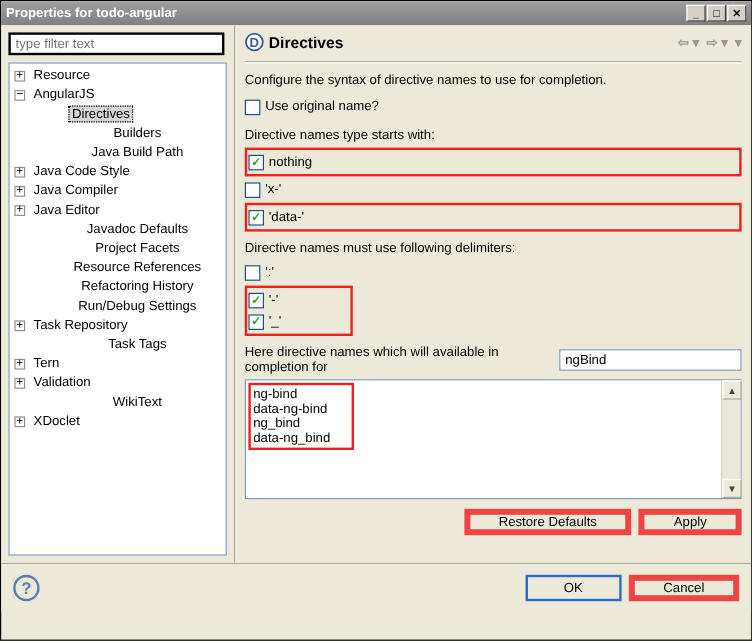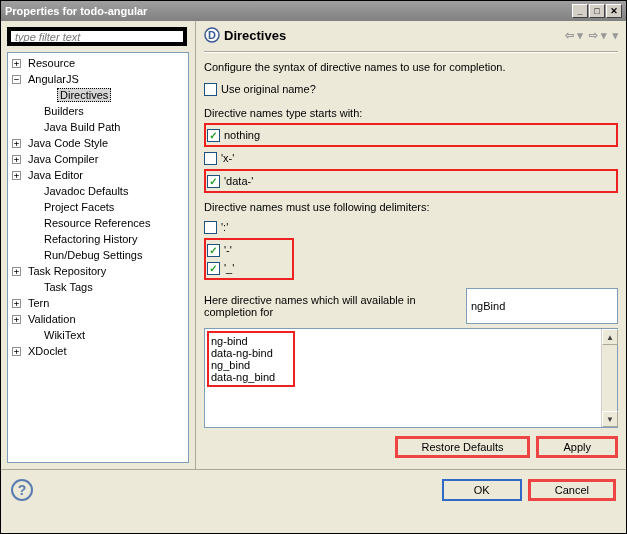--- a/index.html
+++ b/index.html
@@ -40,25 +40,24 @@
     width: 195px;
     background: #ece9d8;
     border-right: 1px solid #aca899;
     padding: 6px;
     display: flex;
     flex-direction: column;
   }
   .filter-input {
     width: 180px;
     height: 19px;
-    border: 4px solid #000000;
+    border: 2px solid #000000;
     background: #fff;
     padding: 2px 4px;
     font-size: 11px;
-    font-style: italic;
     color: #808080;
     margin-bottom: 6px;
   }
   .tree {
     flex: 1;
     background: #fff;
     border: 1px solid #7f9db9;
     padding: 2px 0;
     overflow: auto;
   }
@@ -76,21 +75,21 @@
     display: inline-flex;
     align-items: center; justify-content: center;
     font-size: 9px; line-height: 7px;
     margin-right: 4px;
     color: #000;
     font-family: monospace;
   }
   .expander.empty { border: none; background: transparent; }
   .tree-label { padding: 1px 3px; }
   .tree-label.selected { background: #d6d6d6; border: 1px dotted #000; padding: 0 2px; }
-  .indent1 { padding-left: 20px; }
+  .indent1 { padding-left: 20px; justify-content: center; }
   .indent2 { padding-left: 36px; }
   .right-panel {
     flex: 1;
     background: #ece9d8;
     padding: 6px 8px 6px 8px;
     display: flex;
     flex-direction: column;
     position: relative;
   }
   .page-header {
@@ -134,21 +133,21 @@
   .section-label { margin: 8px 0 4px 0; }
   .redbox { border: 2px solid #ee2020; padding: 1px; display: inline-block; }
   .redbox .checkbox-row { margin: 0; }
   .startswith-group { display: flex; flex-direction: column; gap: 1px; }
   .completion-row {
     display: flex; align-items: center; gap: 4px; margin: 8px 0 4px 0;
   }
   .text-input {
     border: 1px solid #7f9db9;
     background: #fff;
-    height: 36px;
+    height: 18px;
     padding: 1px 4px;
     font-size: 11px;
     flex: 1;
   }
   .results-area {
     border: 1px solid #7f9db9;
     background: #fff;
     height: 100px;
     position: relative;
     padding: 20px;
@@ -179,21 +178,21 @@
   .panel-buttons {
     display: flex;
     justify-content: flex-end;
     gap: 6px;
     margin-top: 8px;
   }
   .btn {
     height: 22px;
     padding: 0 24px;
     background: #ece9d8;
-    border: 3px solid #ef4444;
+    border: 5px solid #ef4444;
     font-size: 11px;
     min-width: 70px;
   }
   .bottom-bar {
     border-top: 1px solid #aca899;
     height: 40px;
     display: flex;
     align-items: center;
     padding: 0 10px;
     background: #ece9d8;

